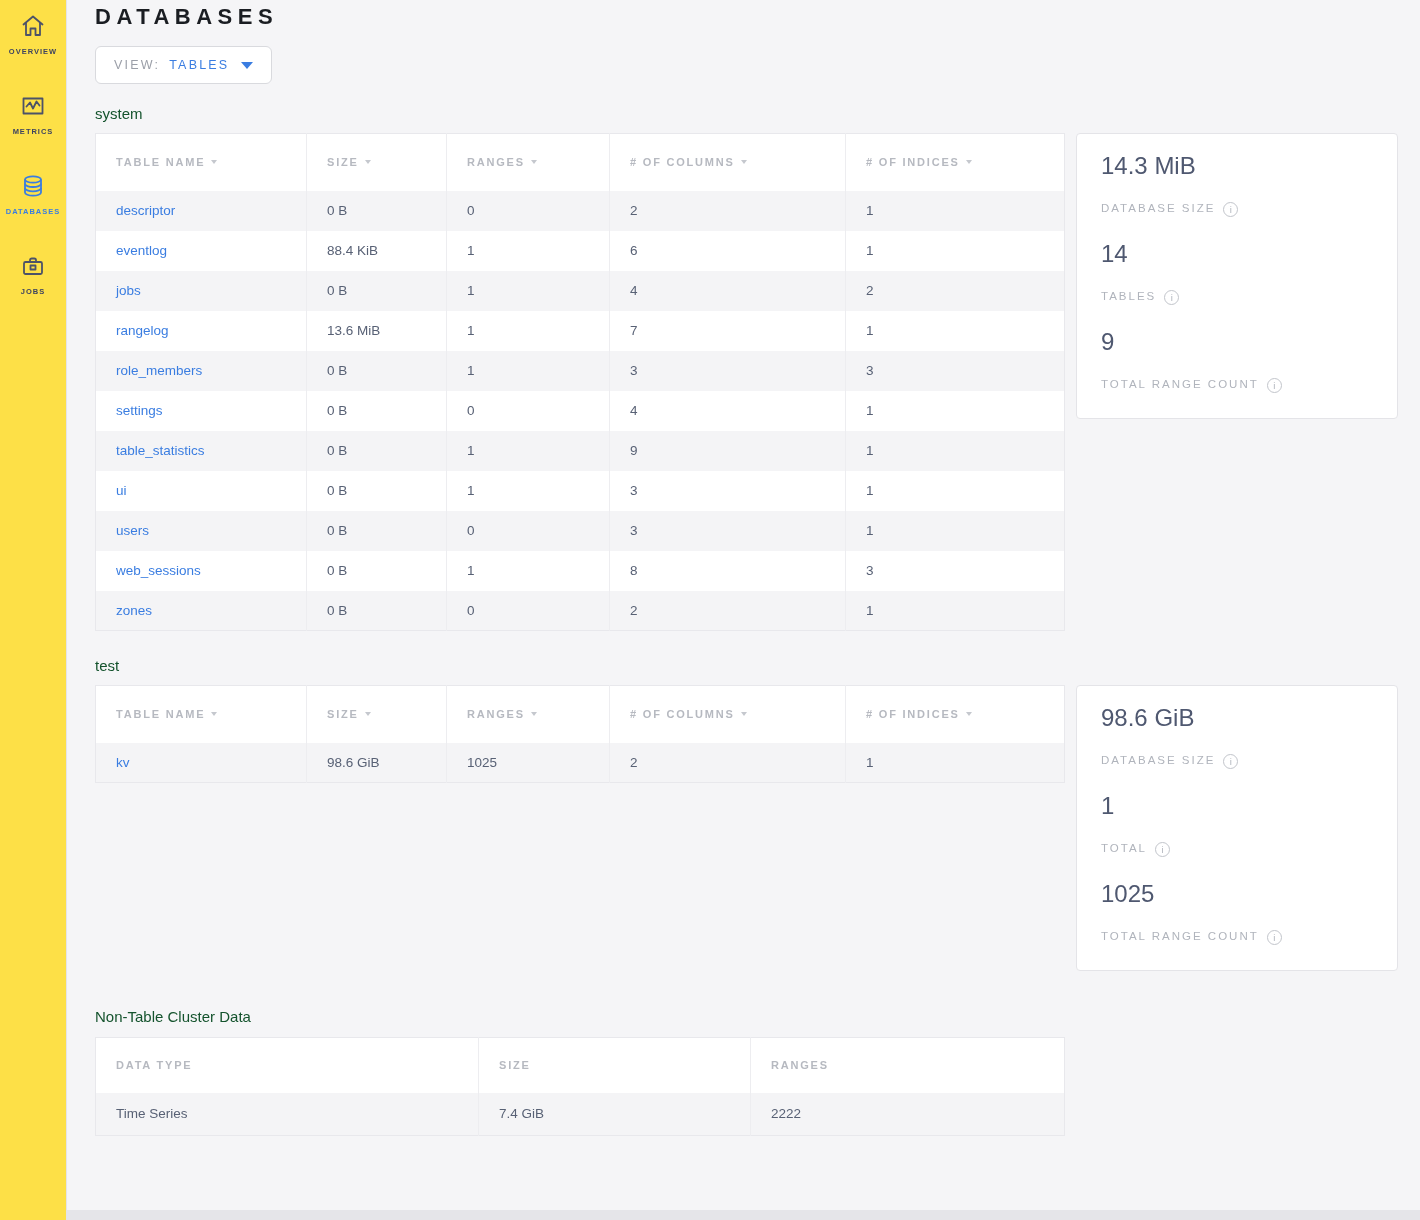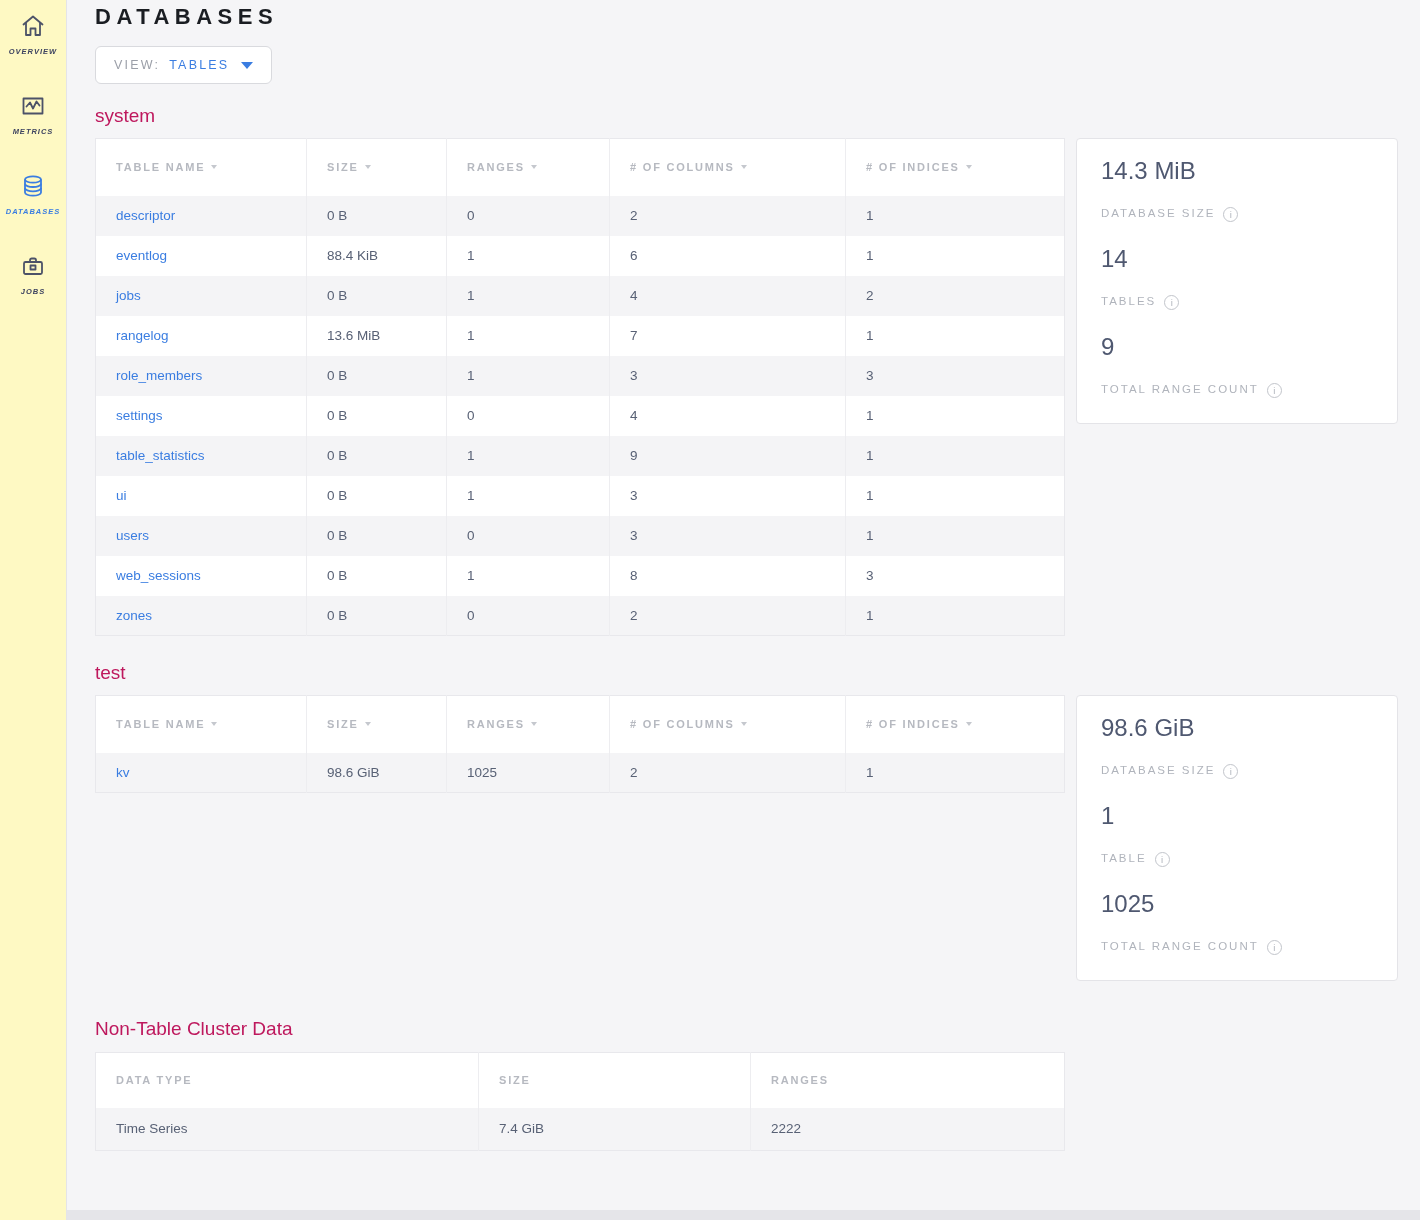--- a/index.html
+++ b/index.html
@@ -11,24 +11,24 @@
   body {
     font-family: "Liberation Sans", sans-serif;
     background: #f5f5f7;
     color: #5a6378;
   }
   .app { display: flex; width: 1420px; height: 1220px; }
 
   
   .sidebar {
     width: 67px; min-width: 67px; height: 100%;
-    background: #fef9c3;
+    background: #fde047;
     border-right: 1px solid #e4e4e8;
     padding-top: 12px;
-    display: flex; flex-direction: column; align-items: flex-end; font-style: italic;
+    display: flex; flex-direction: column; align-items: flex-end;
   }
   .nav-item {
     width: 100%; height: 58px; margin-bottom: 22px;
     display: flex; flex-direction: column; align-items: center; justify-content: flex-start;
     cursor: pointer;
   }
   .nav-item .nav-icon { width: 28px; height: 28px; display: block; }
   .nav-item .nav-label {
     margin-top: 7px;
     font-size: 7.5px; font-weight: bold; letter-spacing: 1px;
@@ -57,21 +57,21 @@
   .view-control .view-label { font-size: 12.5px; letter-spacing: 2.2px; color: #9b9fa8; }
   .view-control .view-value { font-size: 12.5px; letter-spacing: 2.2px; color: var(--accent); margin-left: 9px; }
   .caret-down {
     display: inline-block; margin-left: 12px;
     width: 0; height: 0;
     border-left: 6px solid transparent; border-right: 6px solid transparent;
     border-top: 7px solid var(--accent);
   }
 
   .section-heading {
-    font-size: 19px; font-weight: 500; color: #be185d;
+    font-size: 15px; font-weight: 500; color: #14532d;
     margin-top: 21px; margin-bottom: 11px;
   }
   .db-section + .db-section .section-heading { margin-top: 26px; }
   .nt-heading { margin-top: 37px; margin-bottom: 12px; }
 
   .section-body { display: flex; align-items: flex-start; }
 
   
   table.data-table {
     border-collapse: collapse; table-layout: fixed;
@@ -336,21 +336,21 @@
           <div class="stat">
             <div class="stat-value">98.6 GiB</div>
             <div class="stat-label-row">
                 <span class="stat-label">DATABASE SIZE</span>
                 <i class="info-icon"></i>
               </div>
           </div>
           <div class="stat">
             <div class="stat-value">1</div>
             <div class="stat-label-row">
-                <span class="stat-label">TABLE</span>
+                <span class="stat-label">TOTAL</span>
                 <i class="info-icon"></i>
               </div>
           </div>
           <div class="stat">
             <div class="stat-value">1025</div>
             <div class="stat-label-row">
                 <span class="stat-label">TOTAL RANGE COUNT</span>
                 <i class="info-icon"></i>
               </div>
           </div>

